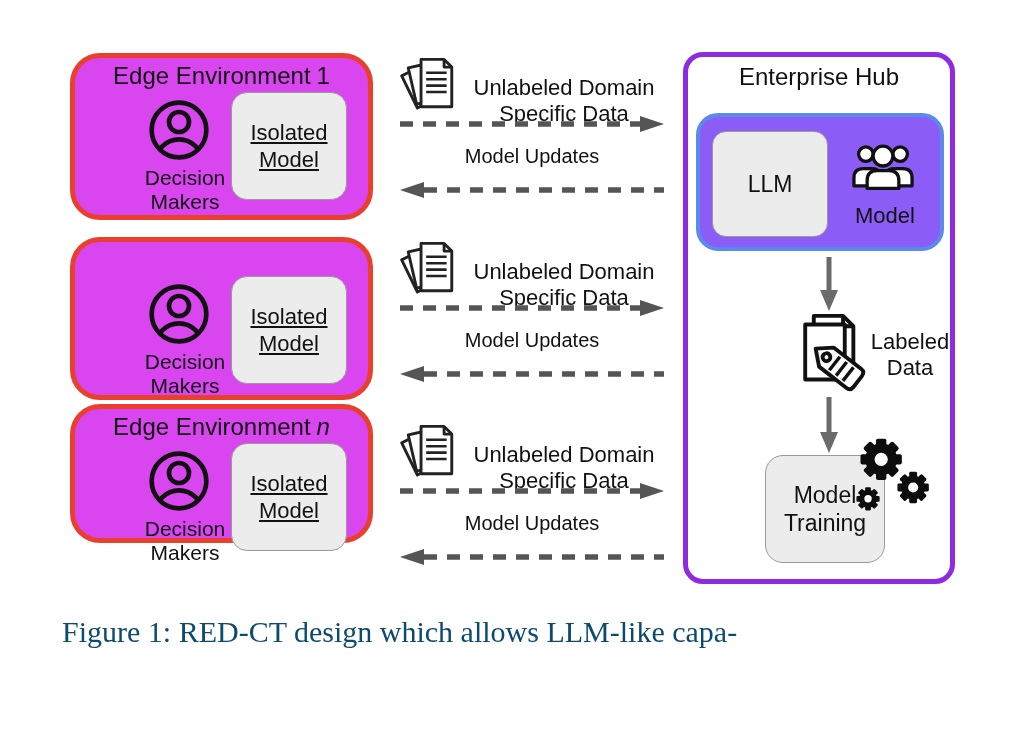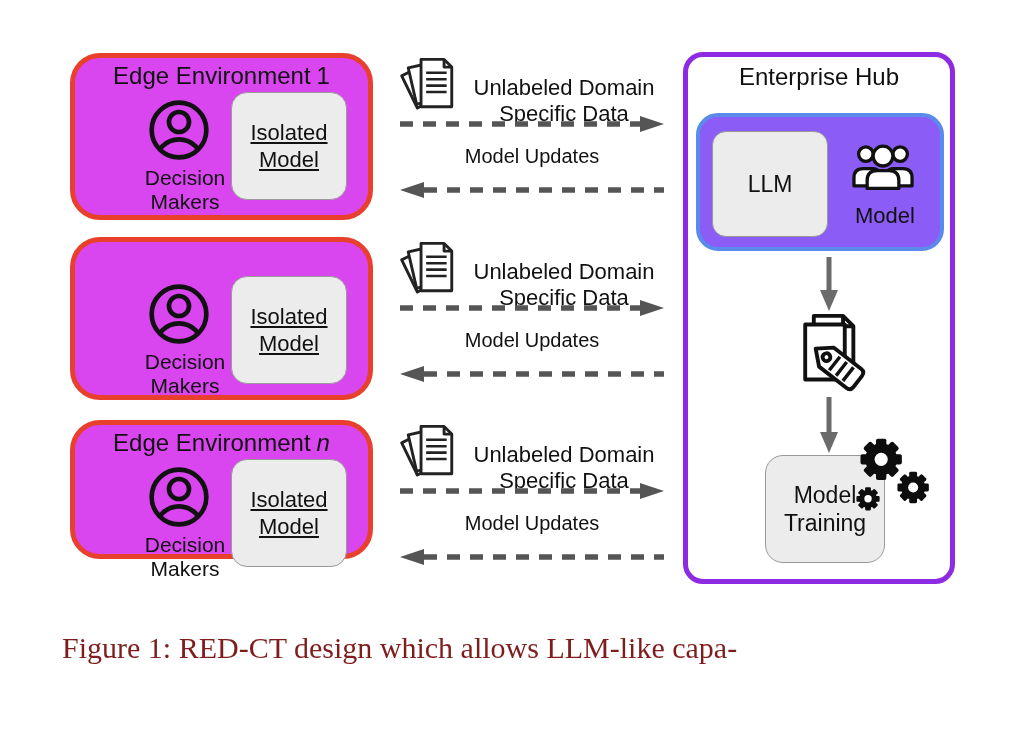--- a/index.html
+++ b/index.html
@@ -42,21 +42,21 @@
   .down-arrow1{position:absolute;left:130px;top:200px;}
   .labeled-icon{position:absolute;left:100px;top:252px;}
   .labeled-label{position:absolute;left:176px;top:272px;width:92px;text-align:center;font-size:22px;line-height:26px;}
   .down-arrow2{position:absolute;left:130px;top:340px;}
   .train-box{position:absolute;left:77px;top:398px;width:120px;height:108px;background:var(--box_fill);
              border:1.5px solid var(--box_border);border-radius:18px;display:flex;align-items:center;justify-content:center;}
   .train-box .lbl{text-align:center;font-size:23px;line-height:28px;}
   .gears{position:absolute;left:144px;top:376px;}
 
   
-  .caption{left:62px;top:628px;width:910px;font-family:"Liberation Serif",serif;font-size:30px;line-height:39px;color:#7f1d1d;}
+  .caption{left:62px;top:612px;width:910px;font-family:"Liberation Serif",serif;font-size:30px;line-height:39px;color:#0c4a6e;}
   .line{display:block;}
 </style>
 </head>
 <body>
 
 <div class="abs edge-box" style="top:53px;height:167px;">
   <div class="edge-title"><span>Edge Environment</span><span class="idx">1</span></div>
   <span class="person-icon">
     <svg viewBox="0 0 96 96" width="64" height="64">
       <defs>
@@ -99,21 +99,21 @@
       <span class="line">Makers</span>
     </div>
   <div class="iso-box">
     <div class="lbl">
         <span class="line">Isolated</span>
         <span class="line">Model</span>
       </div>
   </div>
 </div>
 
-<div class="abs edge-box" style="top:420px;height:139px;padding-left:29px;">
+<div class="abs edge-box" style="top:404px;height:139px;padding-left:29px;">
   <div class="edge-title"><span>Edge Environment</span><span class="idx it">n</span></div>
   <span class="person-icon">
     <svg viewBox="0 0 96 96" width="64" height="64">
       <defs>
           <clipPath id="pc2">
             <circle cx="48" cy="48" r="41"></circle>
           </clipPath>
         </defs>
       <circle cx="48" cy="48" r="41" fill="none" stroke="#111" stroke-width="7"></circle>
       <circle cx="48" cy="36" r="15" fill="none" stroke="#111" stroke-width="7"></circle>
@@ -259,20 +259,24 @@
         <path d="M64 8 V20 H76" fill="none"></path>
         <rect x="20" y="18" width="46" height="64"></rect>
         <g transform="rotate(38 55 64)">
           <path d="M26 64 L42 50 H82 Q88 50 88 56 V72 Q88 78 82 78 H42 Z"></path>
           <circle cx="42" cy="64" r="4.5"></circle>
           <path d="M54 54 V74 M64 54 V74 M74 54 V74" fill="none" stroke-width="4"></path>
         </g>
       </g>
     </svg>
   </span>
+  <div class="labeled-label">
+      <span class="line">Labeled</span>
+      <span class="line">Data</span>
+    </div>
 
   <span class="down-arrow2">
     <svg width="22" height="56">
         <line x1="11" y1="0" x2="11" y2="36" stroke="#6b6b6b" stroke-width="5"></line>
         <polygon points="2,35 20,35 11,56" fill="#6b6b6b"></polygon>
       </svg>
   </span>
 
   <div class="train-box">
     <div class="lbl">

